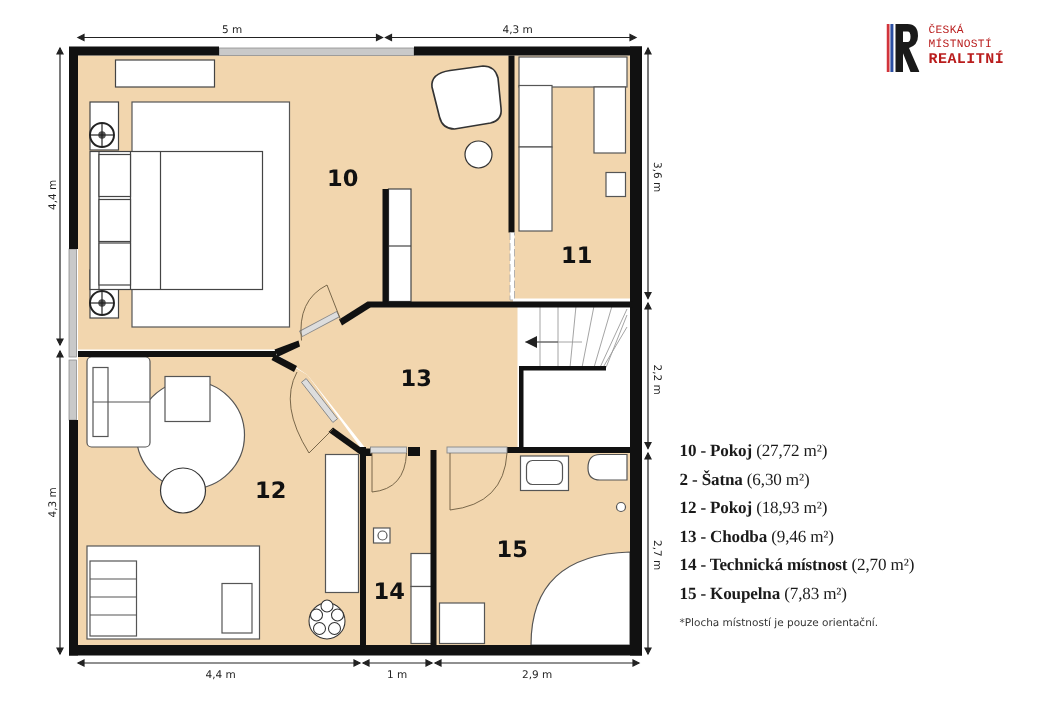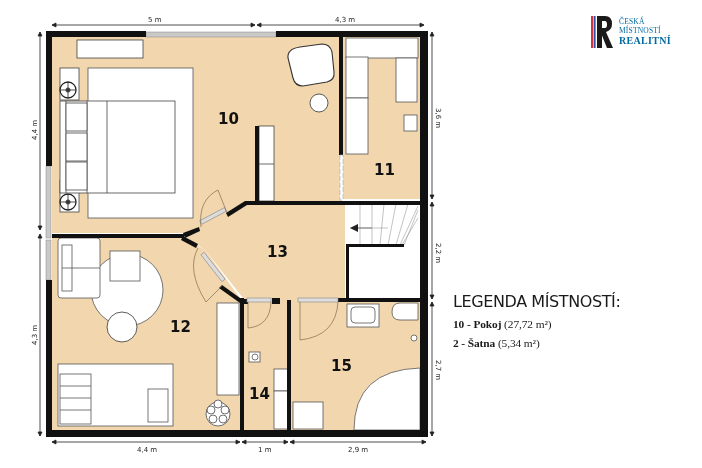--- a/index.html
+++ b/index.html
@@ -1,20 +1,20 @@
 <!DOCTYPE html>
 <html><head>
 <meta charset="utf-8">
 <style>
   html, body { margin: 0; padding: 0; }
   body { width: 702px; height: 468px; background: #ffffff; position: relative; overflow: hidden; font-family: "DejaVu Sans", sans-serif; }
   #plan { position: absolute; left: 0; top: 0; }
   .logo { position: absolute; left: 591px; top: 14px; width: 100px; height: 36px; }
   .logo-mark { position: absolute; left: 0; top: 2px; width: 22px; height: 32px; }
-  .logo-text { position: absolute; left: 28px; top: 3px; font-family: Liberation Serif, serif; color: #0369a1; line-height: 9px; }
+  .logo-text { position: absolute; left: 28px; top: 3px; font-family: Liberation Mono, monospace; color: #b91c1c; line-height: 9px; }
   .logo-t1 { font-size: 7.5px; letter-spacing: 0.2px; }
   .logo-t3 { font-size: 10px; font-weight: bold; line-height: 12px; letter-spacing: 0.3px; }
   .legend { position: absolute; left: 453px; top: 292px; width: 249px; color: #1a1a1a; }
   .legend-title { font-family: "DejaVu Sans", sans-serif; font-size: 16px; letter-spacing: -0.4px; margin-bottom: 4px; }
   .legend-row { font-family: Liberation Serif, serif; font-size: 11.4px; line-height: 19px; white-space: nowrap; letter-spacing: -0.1px; }
   .legend-row b { font-weight: bold; }
   .legend-note { font-family: "DejaVu Sans", sans-serif; font-size: 7px; color: #333; margin-top: 5px; }
 </style>
 </head>
 <body>
@@ -229,16 +229,20 @@
     <path d="M6,0 L14,0 Q21,0 21,8 Q21,14 15,16 L22,32 L16,32 L10,17 L11,17 L11,32 L6,32 Z M11,5 L11,12 L14,12 Q16,12 16,8.5 Q16,5 14,5 Z" fill="#1a1a1a"></path>
   </svg>
   <div class="logo-text">
     <div class="logo-t1">ČESKÁ</div>
     <div class="logo-t1">MÍSTNOSTÍ</div>
     <div class="logo-t3">REALITNÍ</div>
   </div>
 </div>
 
 <div class="legend">
-  <div class="legend-title">LEGENDA MÍSTNOSTÍ:</div>
   <div class="legend-row"><b>10 - Pokoj</b><span> (27,72 m²)</span></div>
-  <div class="legend-row"><b>2 - Šatna</b><span> (5,34 m²)</span></div>
+  <div class="legend-row"><b>2 - Šatna</b><span> (6,30 m²)</span></div>
+  <div class="legend-row"><b>12 - Pokoj</b><span> (18,93 m²)</span></div>
+  <div class="legend-row"><b>13 - Chodba</b><span> (9,46 m²)</span></div>
+  <div class="legend-row"><b>14 - Technická místnost</b><span> (2,70 m²)</span></div>
+  <div class="legend-row"><b>15 - Koupelna</b><span> (7,83 m²)</span></div>
+  <div class="legend-note">*Plocha místností je pouze orientační.</div>
 </div>
 
 </body></html>

